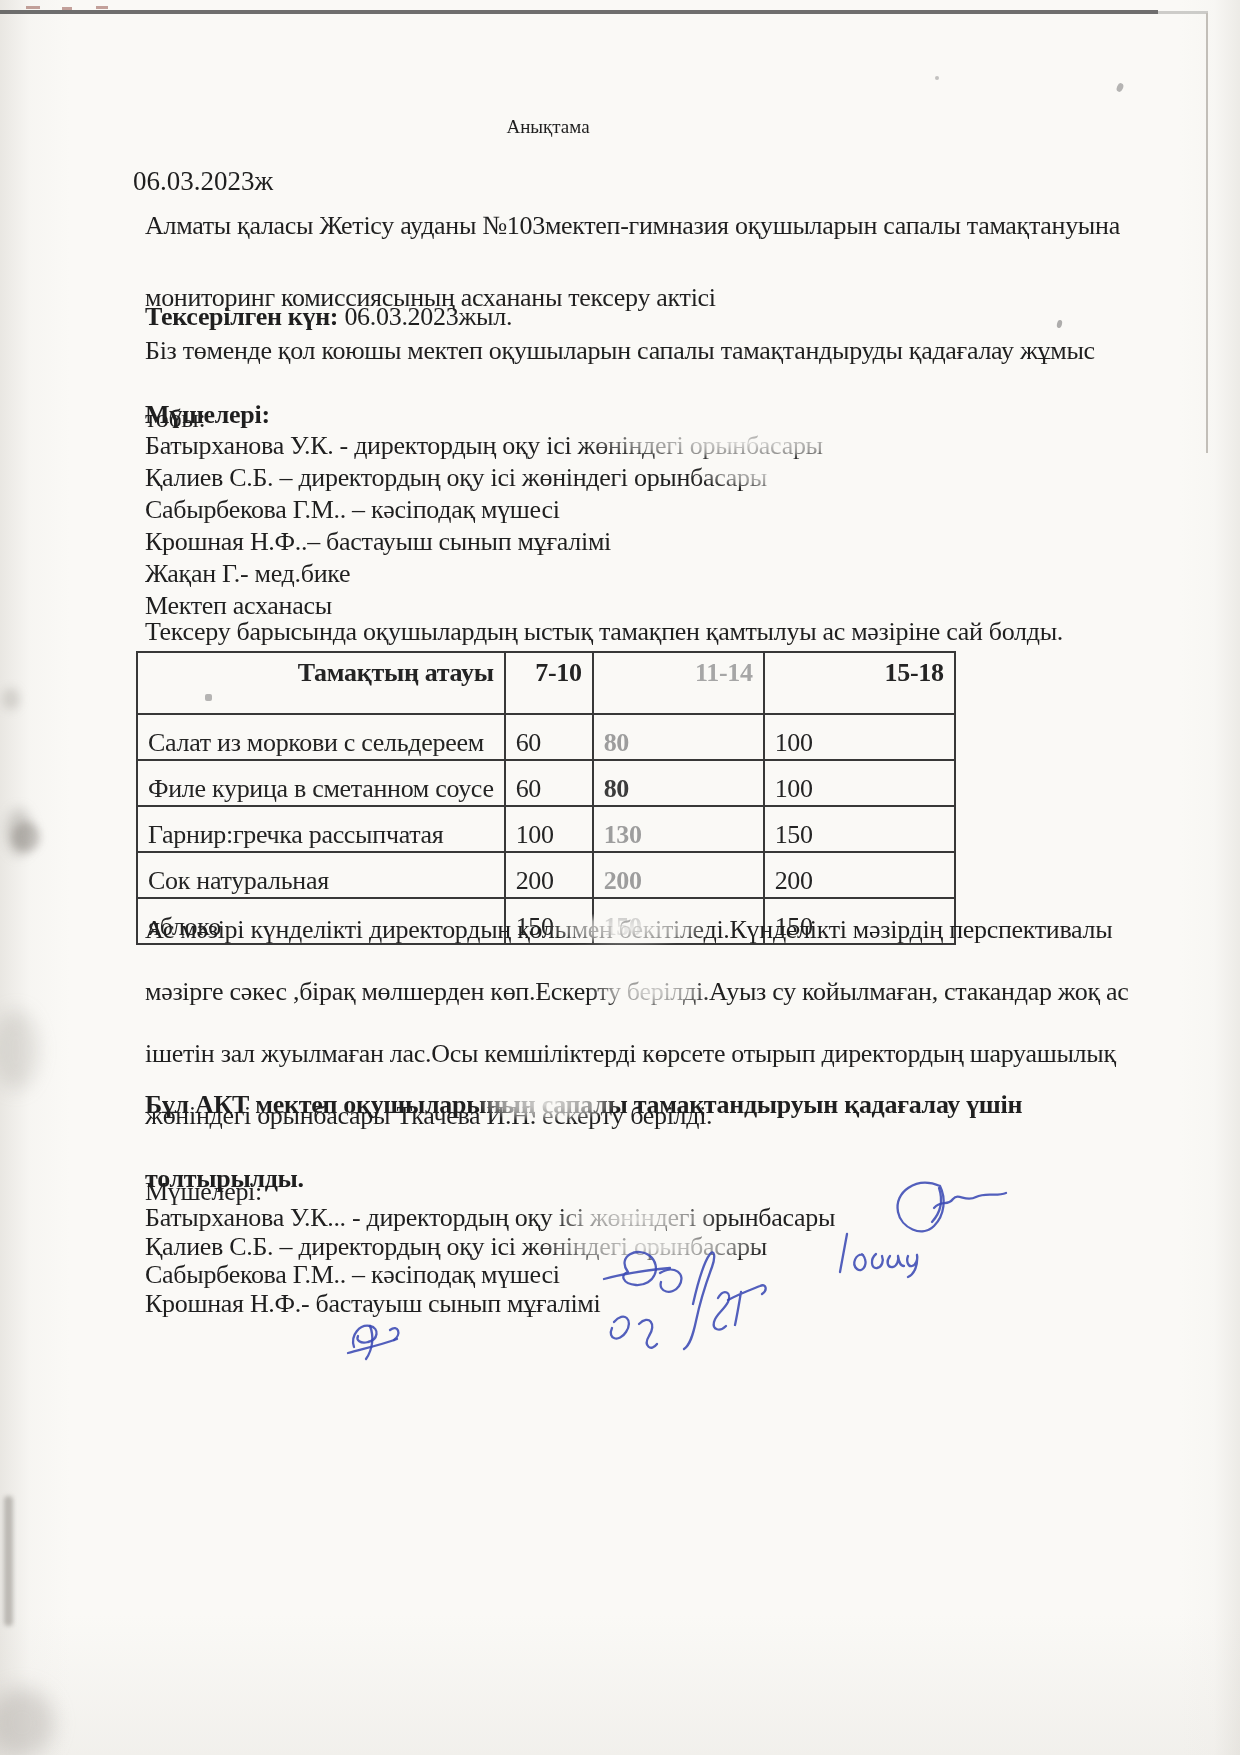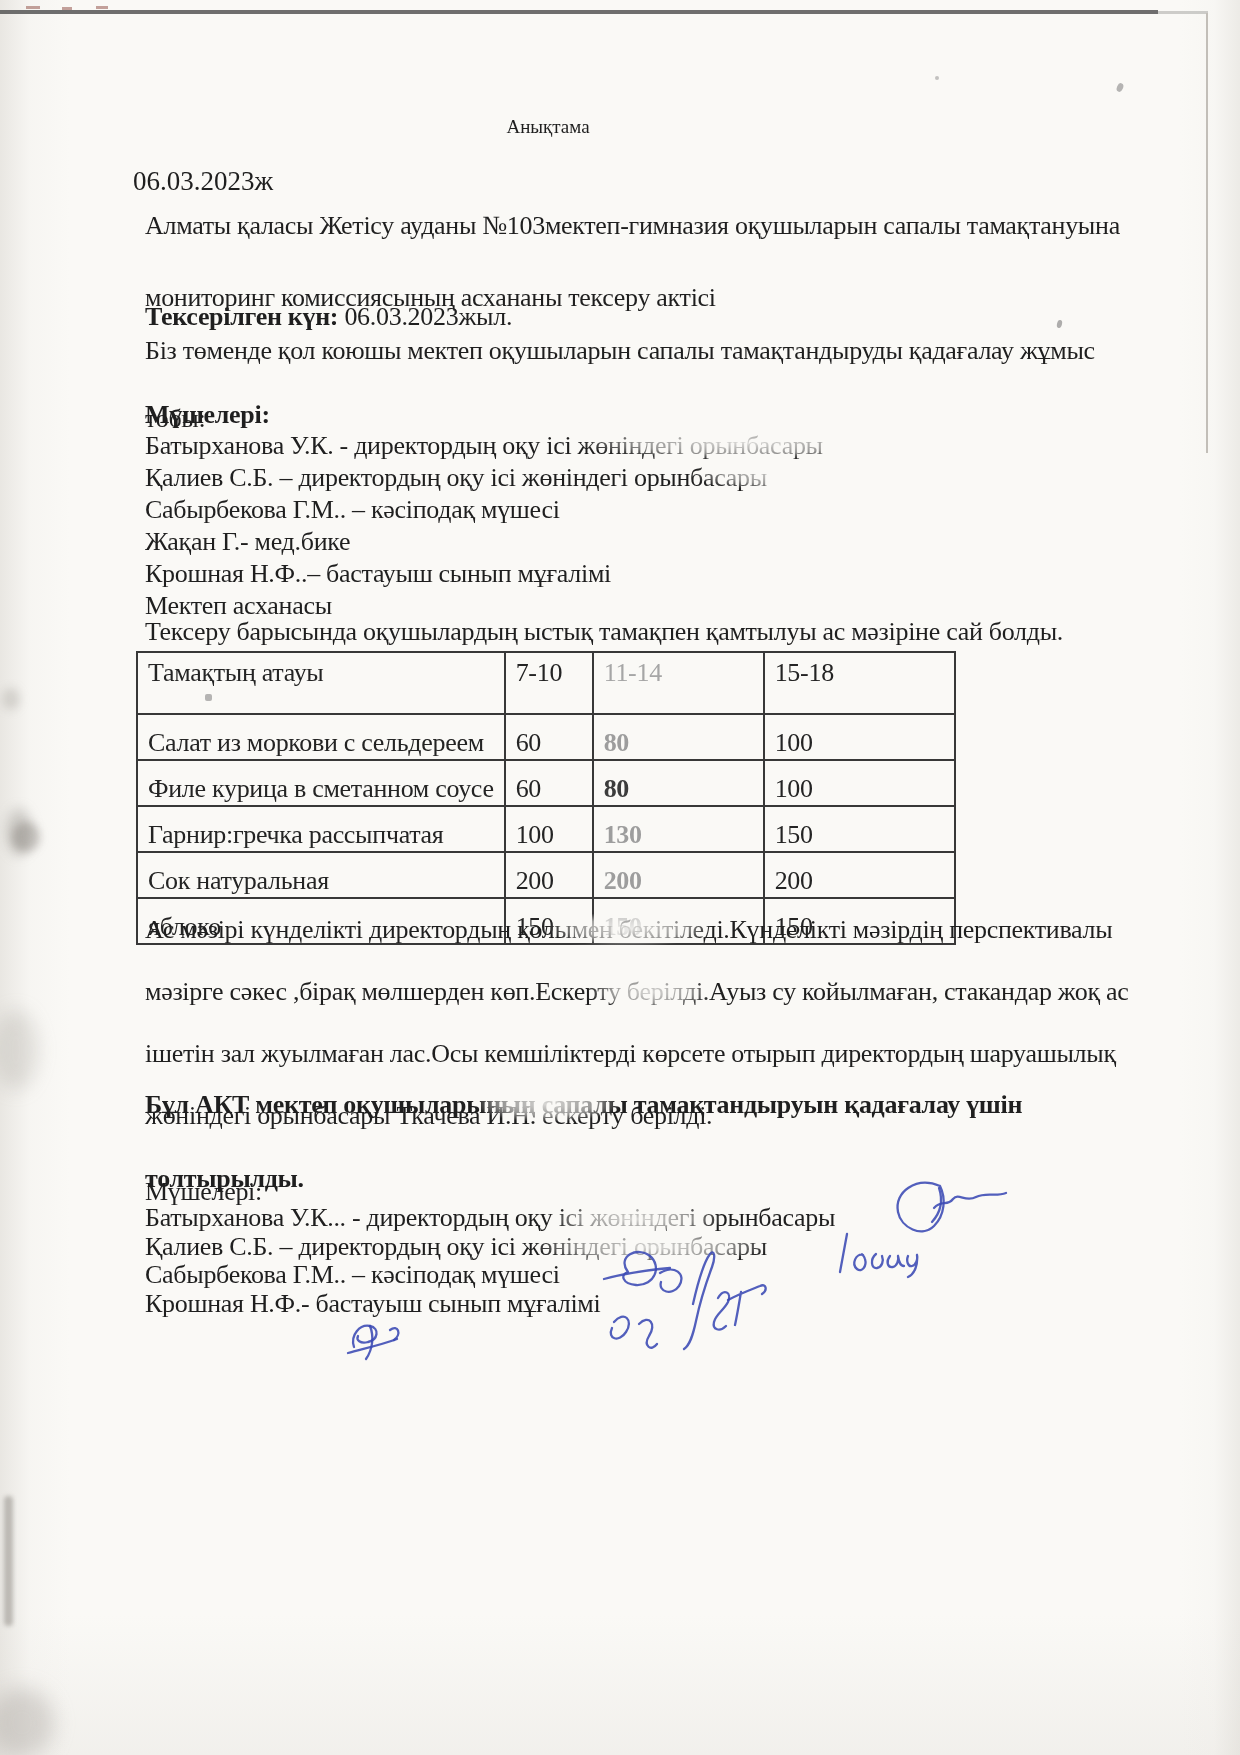--- a/index.html
+++ b/index.html
@@ -27,21 +27,21 @@
   .members        { top:430px; line-height:32px; }
   .conclusion     { top:616px; }
   .remarks        { top:914px; line-height:31px; }
   .act            { top:1086px; line-height:37px; font-weight:bold; }
   .members2-label { top:1176px; }
   .members2       { top:1204px; line-height:28.5px; }
 
   
   .menu-table { position:absolute; left:136px; top:651px; border-collapse:collapse; table-layout:fixed; font-size:26px; letter-spacing:-0.3px; color:#242424; }
   .menu-table th, .menu-table td { border:2px solid #383838; padding:0 10px; text-align:left; font-weight:normal; overflow:hidden; white-space:nowrap; }
-  .menu-table th { font-weight:normal; vertical-align:top; padding-top:5px; height:55px; }
+  .menu-table th { font-weight:bold; vertical-align:top; padding-top:5px; height:55px;text-align:right; }
   .menu-table td { height:28px; padding-top:13px; padding-bottom:1px; }
   .c1 { width:365px; } .c2 { width:88px; } .c3 { width:171px; } .c4 { width:191px; }
   .menu-table th:nth-child(3) { color:#a6a6a6; }
   .menu-table tr td:nth-child(3) { color:#9d9d9d;font-weight:bold; }
   .menu-table tr:nth-child(3) td:nth-child(3) { color:#3c3c3c; }
 
   
   .scan-topline { top:10px; left:0; width:1158px; height:4px; background:#565656; opacity:.85; }
   .scan-topline2 { top:11px; left:1158px; width:50px; height:3px; background:#8a8a88; opacity:.4; }
   .scan-right-edge { top:13px; left:1206px; width:2px; height:440px; background:#c2beb8; }
@@ -95,22 +95,22 @@
     <div class="jline">Біз төменде қол коюшы мектеп оқушыларын сапалы тамақтандыруды қадағалау жұмыс</div>
     <div>тобы:</div>
   </div>
 
   <div class="line members-label">Мүшелері:</div>
 
   <div class="line members">
     <div>Батырханова У.К. - директордың оқу ісі жөніндегі орынбасары</div>
     <div>Қалиев С.Б. – директордың оқу ісі жөніндегі орынбасары</div>
     <div>Сабырбекова Г.М.. – кәсіподақ мүшесі</div>
+    <div>Крошная Н.Ф..– бастауыш сынып мұғалімі</div>
     <div>Жақан Г.- мед.бике</div>
-    <div>Крошная Н.Ф..– бастауыш сынып мұғалімі</div>
     <div>Мектеп асханасы</div>
   </div>
 
   <div class="line conclusion">Тексеру барысында оқушылардың ыстық тамақпен қамтылуы ас мәзіріне сай болды.</div>
 
   <table class="menu-table">
     <colgroup>
         <col class="c1">
         <col class="c2">
         <col class="c3">

